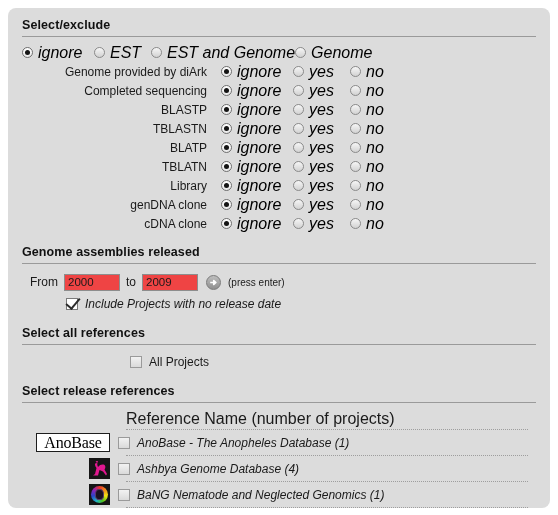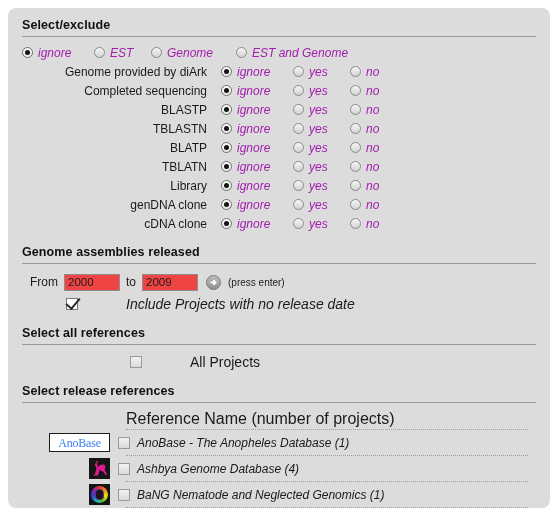--- a/index.html
+++ b/index.html
@@ -102,22 +102,22 @@
   .radio.checked::after {
     content: "";
     position: absolute;
     left: 2px; top: 2px;
     width: 5px; height: 5px;
     border-radius: 50%;
     background: #141414;
   }
   .radio-text {
     font-style: italic;
-    font-size: 12px;
-    color: #a21caf;
+    font-size: 16px;
+    color: #000000;
   }
 
   
   .range-row {
     display: flex;
     align-items: center;
     height: 24px;
     padding-left: 8px;
   }
   .range-word {
@@ -182,23 +182,22 @@
     left: 2px;
     top: -4px;
     width: 6px;
     height: 12px;
     border: solid #2b2b2b;
     border-width: 0 2px 2px 0;
     transform: rotate(40deg);
   }
   .check-label {
     font-style: italic;
-    font-size: 14px;
+    font-size: 12px;
     color: #1a1a1a;
-    margin-left: 41px;
   }
   .check-label.plain { font-style: normal; }
 
   
   .allproj-row {
     display: flex;
     align-items: center;
     height: 22px;
     padding-left: 108px;
   }
@@ -235,31 +234,31 @@
   }
   .ref-name {
     font-style: italic;
     font-size: 12px;
     color: #1a1a1a;
     white-space: nowrap;
   }
 
   
   .logo-anobase {
-    width: 61px;
+    width: 74px;
     height: 19px;
     background: #ffffff;
     border: 1px solid #1d1d1d;
     box-sizing: border-box;
     display: flex;
     align-items: center;
     justify-content: center;
     font-family: "Liberation Serif", serif;
-    font-size: 12px;
-    color: #3b82f6;
+    font-size: 16px;
+    color: #000000;
     letter-spacing: -0.2px;
     line-height: 1;
   }
   
   .logo-square {
     width: 21px;
     height: 21px;
     background: #151515;
     box-sizing: border-box;
     position: relative;
@@ -296,27 +295,27 @@
         <div id="filters-container">
             <div class="filter-row">
               <div class="radio-cell w-ignore">
                 <span class="radio checked"></span>
                 <span class="radio-text">ignore</span>
               </div>
               <div class="radio-cell w-est">
                 <span class="radio"></span>
                 <span class="radio-text">EST</span>
               </div>
+              <div class="radio-cell w-last">
+                <span class="radio"></span>
+                <span class="radio-text">EST and Genome</span>
+              </div>
               <div class="radio-cell w-genome">
                 <span class="radio"></span>
                 <span class="radio-text">Genome</span>
-              </div>
-              <div class="radio-cell w-last">
-                <span class="radio"></span>
-                <span class="radio-text">EST and Genome</span>
               </div>
             </div>
             <div class="filter-row">
               <div class="filter-label">Genome provided by diArk</div>
               <div class="radio-cell w-ignore">
                 <span class="radio checked"></span>
                 <span class="radio-text">ignore</span>
               </div>
               <div class="radio-cell w-opt">
                 <span class="radio"></span>

